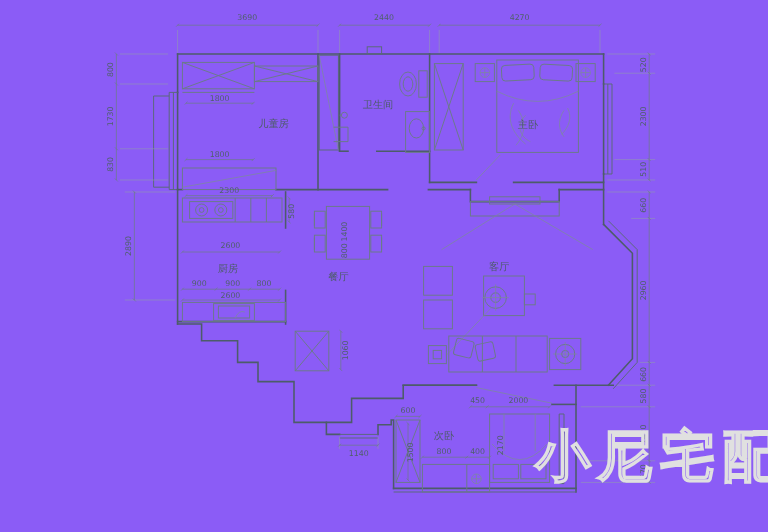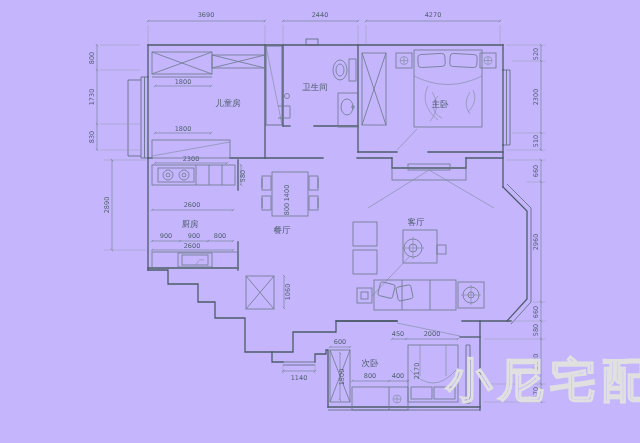--- a/index.html
+++ b/index.html
@@ -1,16 +1,16 @@
 <!DOCTYPE html>
 <html><head>
 <meta charset="utf-8">
 <style>
   html,body{margin:0;padding:0;background:#ffffff;}
-  .stage{width:640px;height:443px;background:#c4b5fd;position:relative;overflow:hidden;
+  .stage{width:640px;height:443px;background:#8b5cf6;position:relative;overflow:hidden;
          font-family:"DejaVu Sans",sans-serif;}
   svg text{font-family:"DejaVu Sans",sans-serif;}
   .wall{stroke:#4d5c69;stroke-width:1.3;fill:none;stroke-linecap:square;}
   .wallthin{stroke:#5a6a77;stroke-width:0.8;fill:none;}
   .furn{stroke:#6b7a87;stroke-width:0.8;fill:none;}
   .deco{stroke:#7c8b97;stroke-width:0.6;fill:none;}
   .dim{stroke:#6d7c88;stroke-width:0.6;fill:none;}
   .ext{stroke:#93a0aa;stroke-width:0.45;fill:none;}
   .dimtext{fill:#50606c;font-size:6.5px;text-anchor:middle;}
   .roomtext{fill:#4d5c69;font-size:8.5px;text-anchor:middle;}

